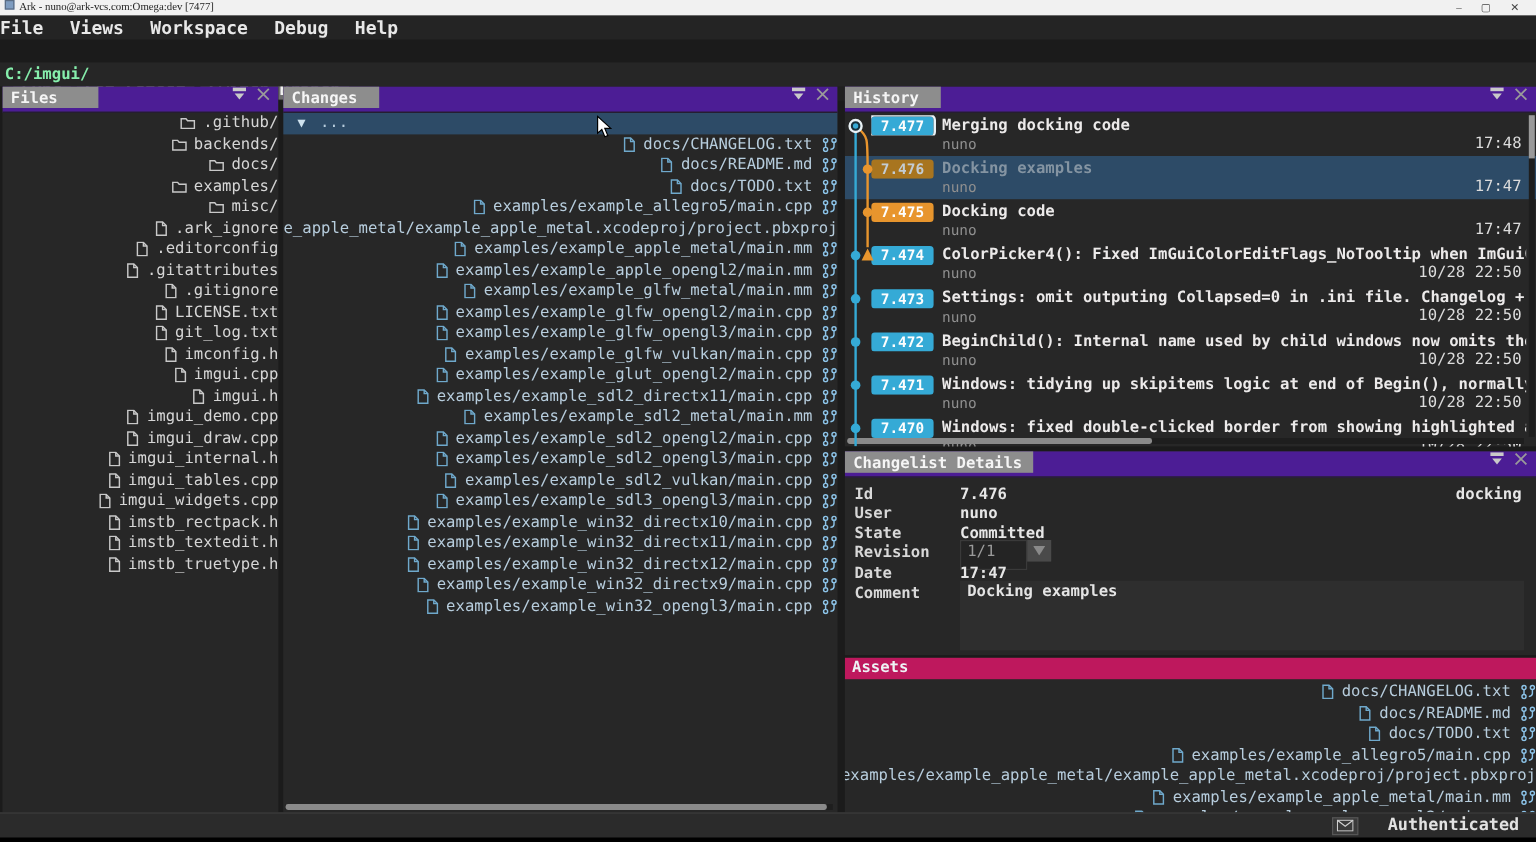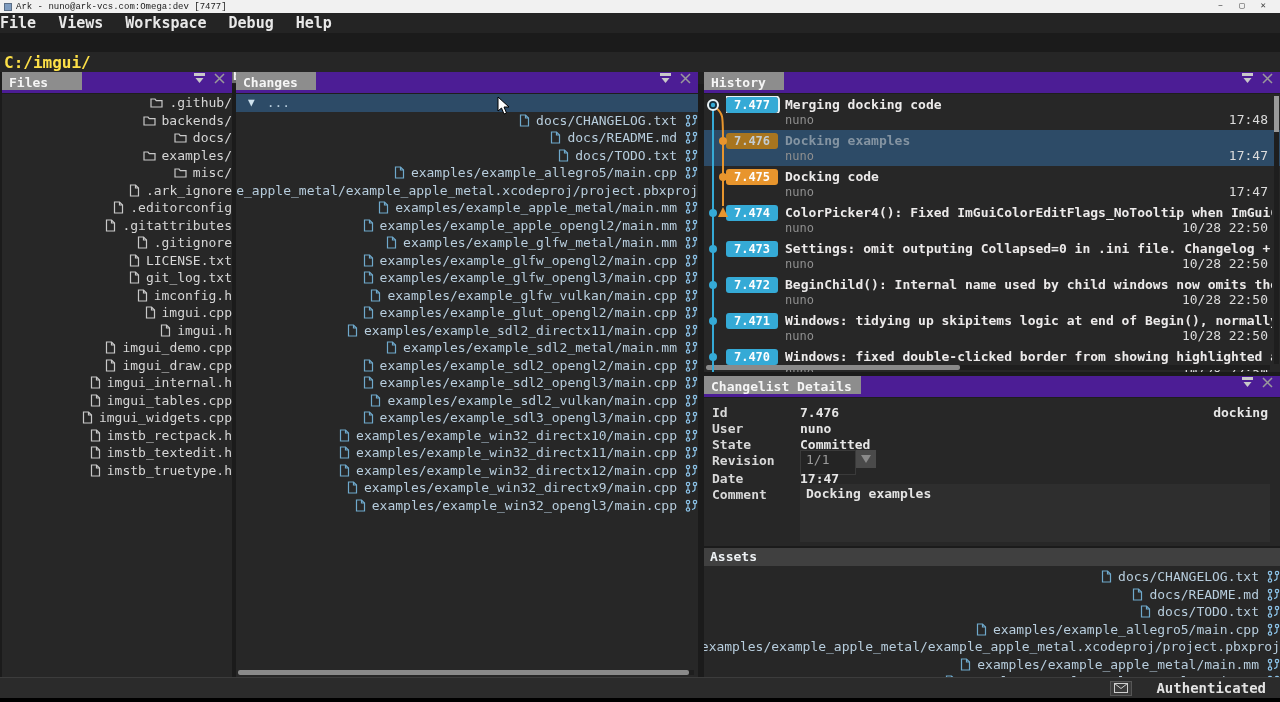--- a/index.html
+++ b/index.html
@@ -2,37 +2,37 @@
 <html><head>
 <meta charset="utf-8">
 <style>
   * { margin:0; padding:0; box-sizing:border-box; }
   html,body { width:1280px; height:702px; background:#000; overflow:hidden; }
   body { font-family:"DejaVu Sans Mono", monospace; }
   #app { position:absolute; inset:0; width:1280px; height:702px; background:#1b1b1b; }
 
   
   .titlebar { position:absolute; left:0; top:0; width:1280px; height:13px; background:#f1f1f1;
-              display:flex; align-items:center; padding:0 4px; font-family:Liberation Mono, monospace; }
+              display:flex; padding:0 4px; font-family:Liberation Serif, serif; }
   .titlebar-icon { width:8px; height:8px; background:#7e9cc0; border:1px solid #5a6d85; margin-right:4px; }
   .titlebar-text { font-size:9px; color:#222; white-space:nowrap; }
   .win-controls { margin-left:auto; display:flex; gap:16px; padding-right:10px; }
   .win-btn { font-size:9px; color:#444; line-height:13px; cursor:default; }
 
   
   .menubar { position:absolute; left:0; top:13px; width:1280px; height:20px; background:#242424;
              display:flex; align-items:center; gap:22px; }
   .menu-item { color:#e8e8e8; font-size:15px; font-weight:bold; }
   .toolbar { position:absolute; left:8px; top:33px; width:1040px; height:19px; background:#202020;
              display:flex; align-items:center; gap:5px; padding-left:3px;margin-top:32px; }
   .tool-btn { background:#6d6d6d; color:#f2f2f2; font-size:14px; font-weight:bold;
               border:none; padding:1px 7px; height:17px; font-family:inherit; }
   .pathbar { position:absolute; left:0; top:52px; width:1280px; height:20px; background:#262626;
              display:flex; align-items:center; padding-left:4px; }
-  .path-text { color:#fde047; font-size:16px; font-weight:bold; }
+  .path-text { color:#86efac; font-size:13px; font-weight:bold; }
 
   
   .panel { position:absolute; background:#272727; overflow:hidden; }
   .panel-header { position:relative; height:22px; background:#4c1d95; border-bottom:1px solid #1e1e1e;
                   display:flex; align-items:flex-start; }
   .panel-tab { background:#8d8d8d; color:#f5f5f5; font-size:13px; font-weight:bold;
                padding:3px 9px 0 7px; min-width:80px; }
   .panel-hdr-icons { margin-left:auto; display:flex; align-items:center; gap:8px; padding-right:7px; }
   .icon-funnel svg, .icon-x svg { display:block; }
 
@@ -83,21 +83,21 @@
   .dt-rev-box { position:absolute; left:96px; width:56px; height:25px; background:#242424;
                 border:1px solid #3a3a3a; color:#9a9a9a; font-size:13px; padding:1px 5px; }
   .dt-rev-btn { position:absolute; left:152px; width:20px; height:18px; background:#4a4a4a;
                 display:flex; align-items:center; justify-content:center; border:none; }
   .dt-rev-btn svg { display:block; }
   .dt-comment-box { position:absolute; left:96px; right:10px; top:86px; height:58px; background:#2e2e2e;
                     color:#e4e4e4; font-size:13px; font-weight:bold; padding:2px 6px;
                     font-family:inherit; border:none; resize:none; }
 
   
-  .assets-header { height:18px; background:#404040; color:#eef2f5; font-size:13px; font-weight:bold;
+  .assets-header { height:18px; background:#be185d; color:#eef2f5; font-size:13px; font-weight:bold;
                    padding:1px 6px; }
 
   
   .statusbar { position:absolute; left:0; top:677px; width:1280px; height:21px; background:#2b2b2b;
                border-top:1px solid #3c3c3c; display:flex; align-items:center; justify-content:flex-end;
                gap:24px; padding-right:14px;padding-left:39px; }
   .mail-box { width:22px; height:15px; background:#3a3a3a; border:1px solid #565656;
               display:flex; align-items:center; justify-content:center; }
   .status-text { color:#e2e2e2; font-size:14px; font-weight:bold; }
   .bottomstrip { position:absolute; left:0; top:698px; width:1280px; height:4px; background:#000; }

